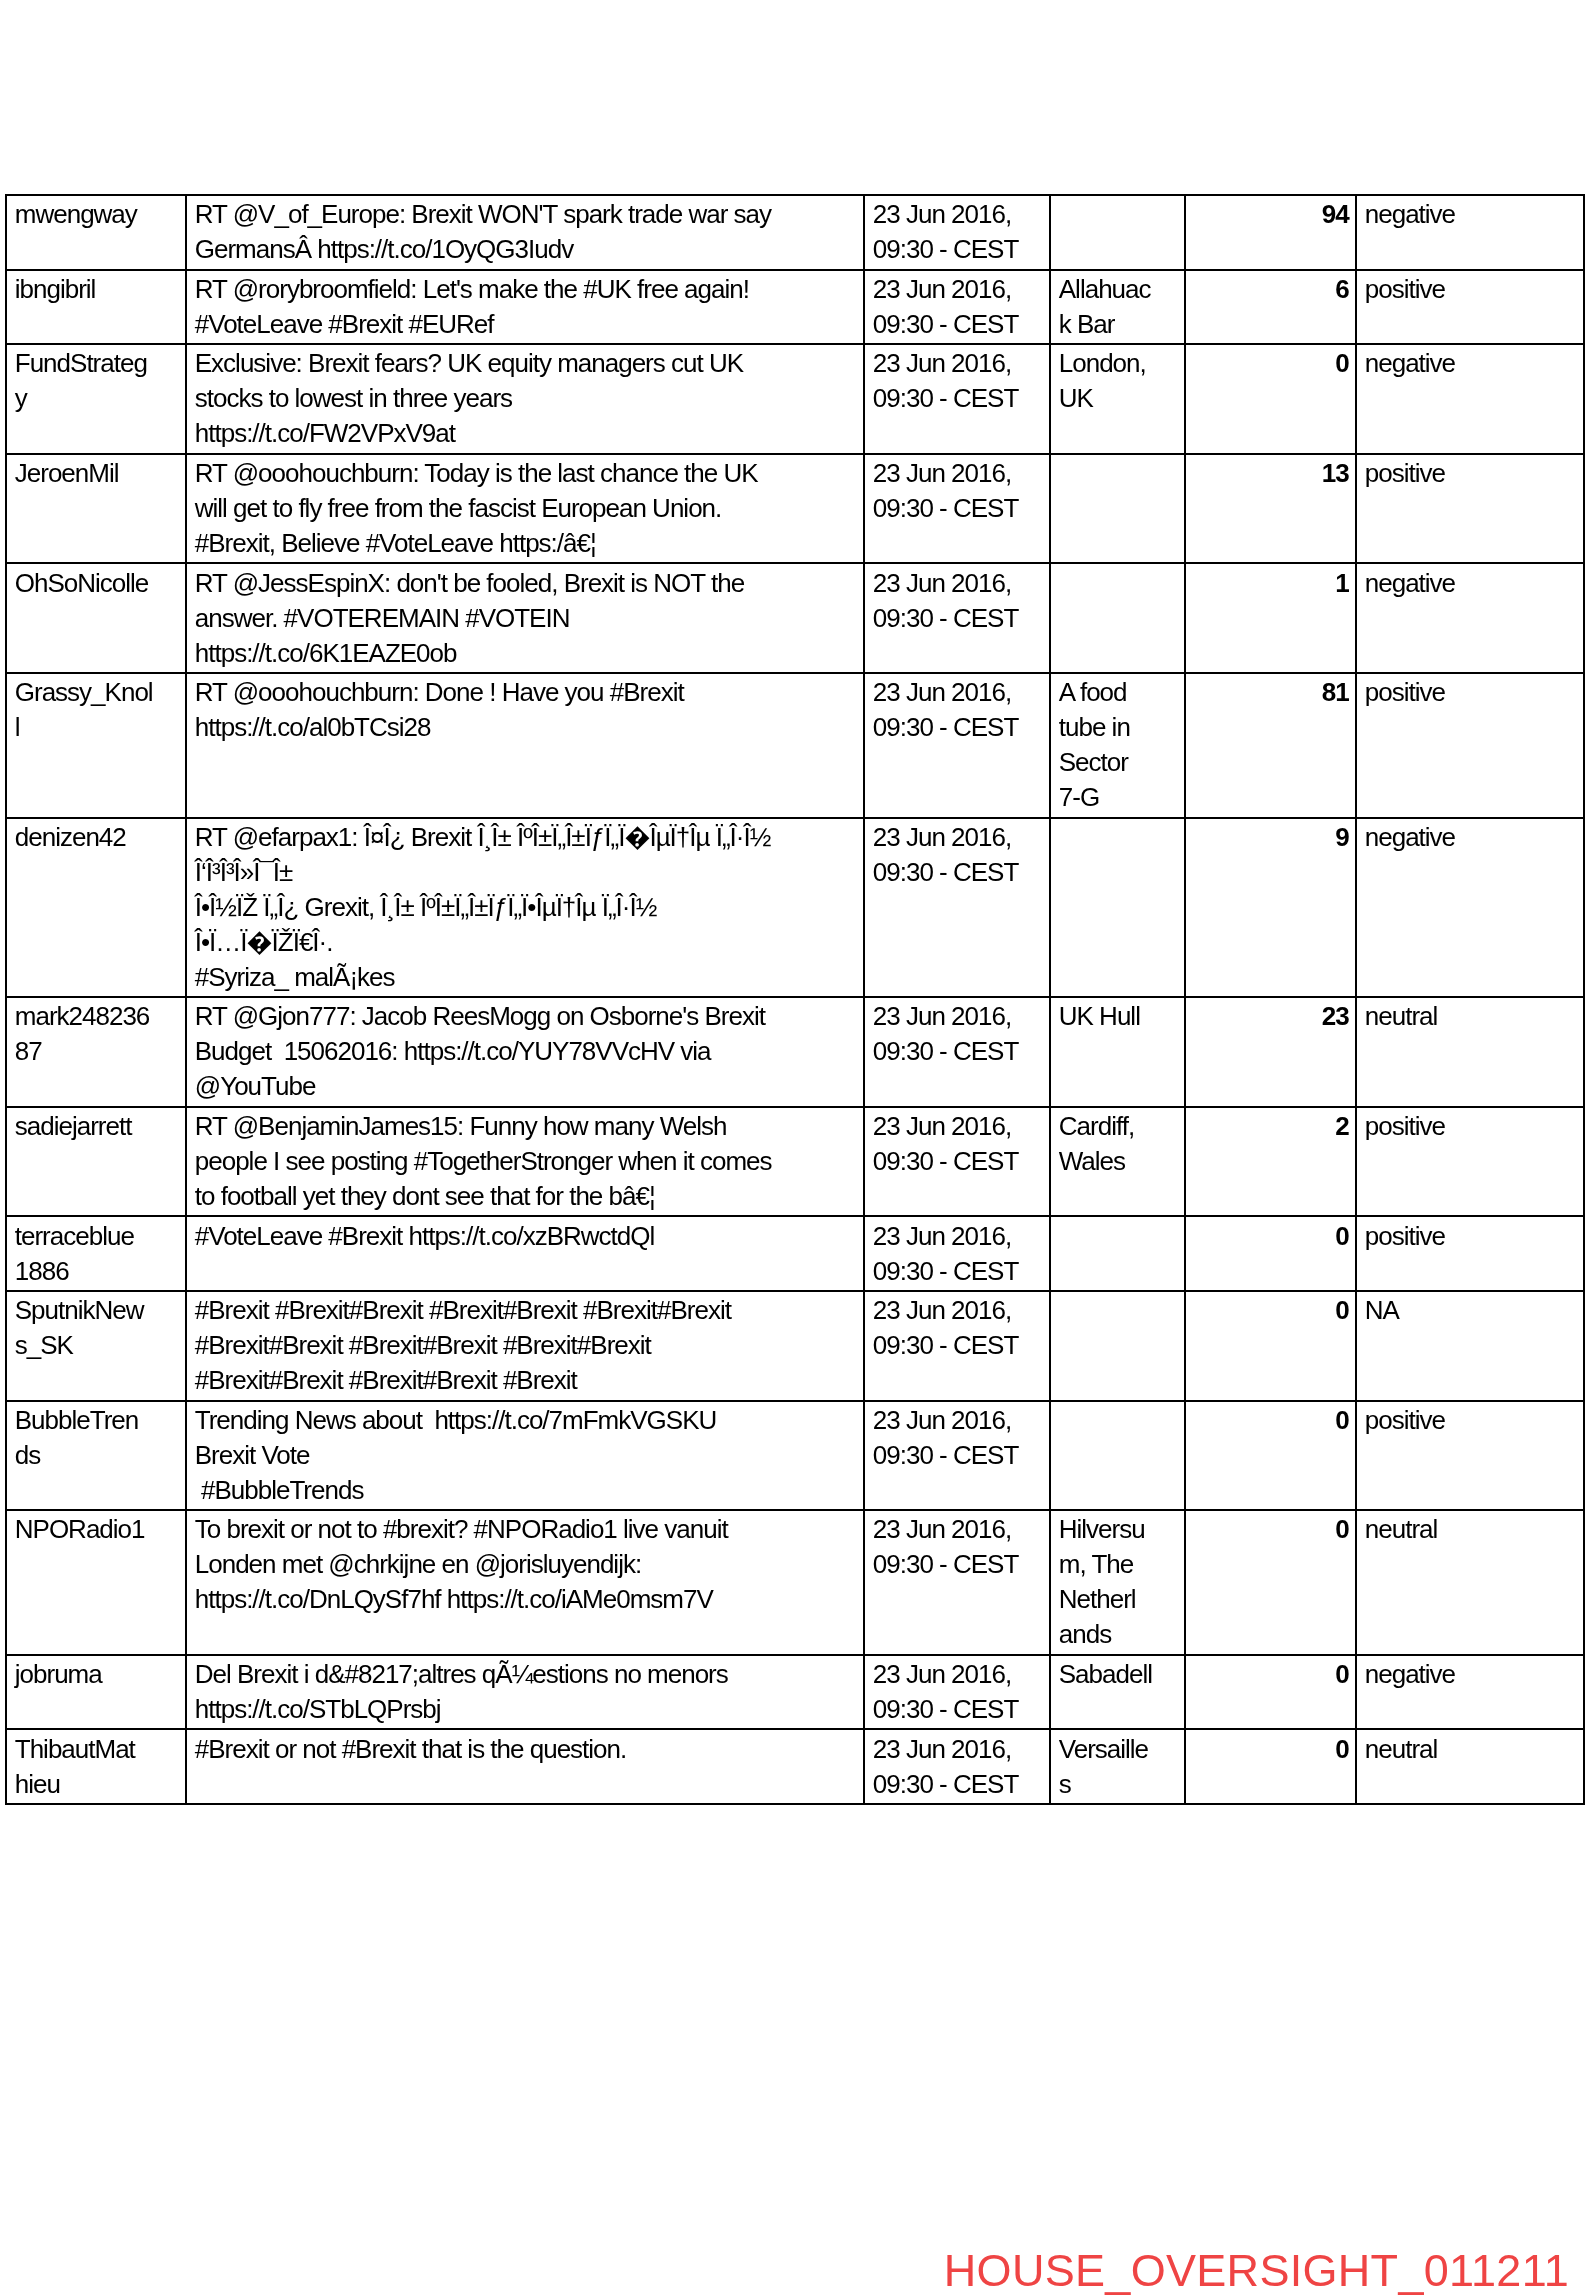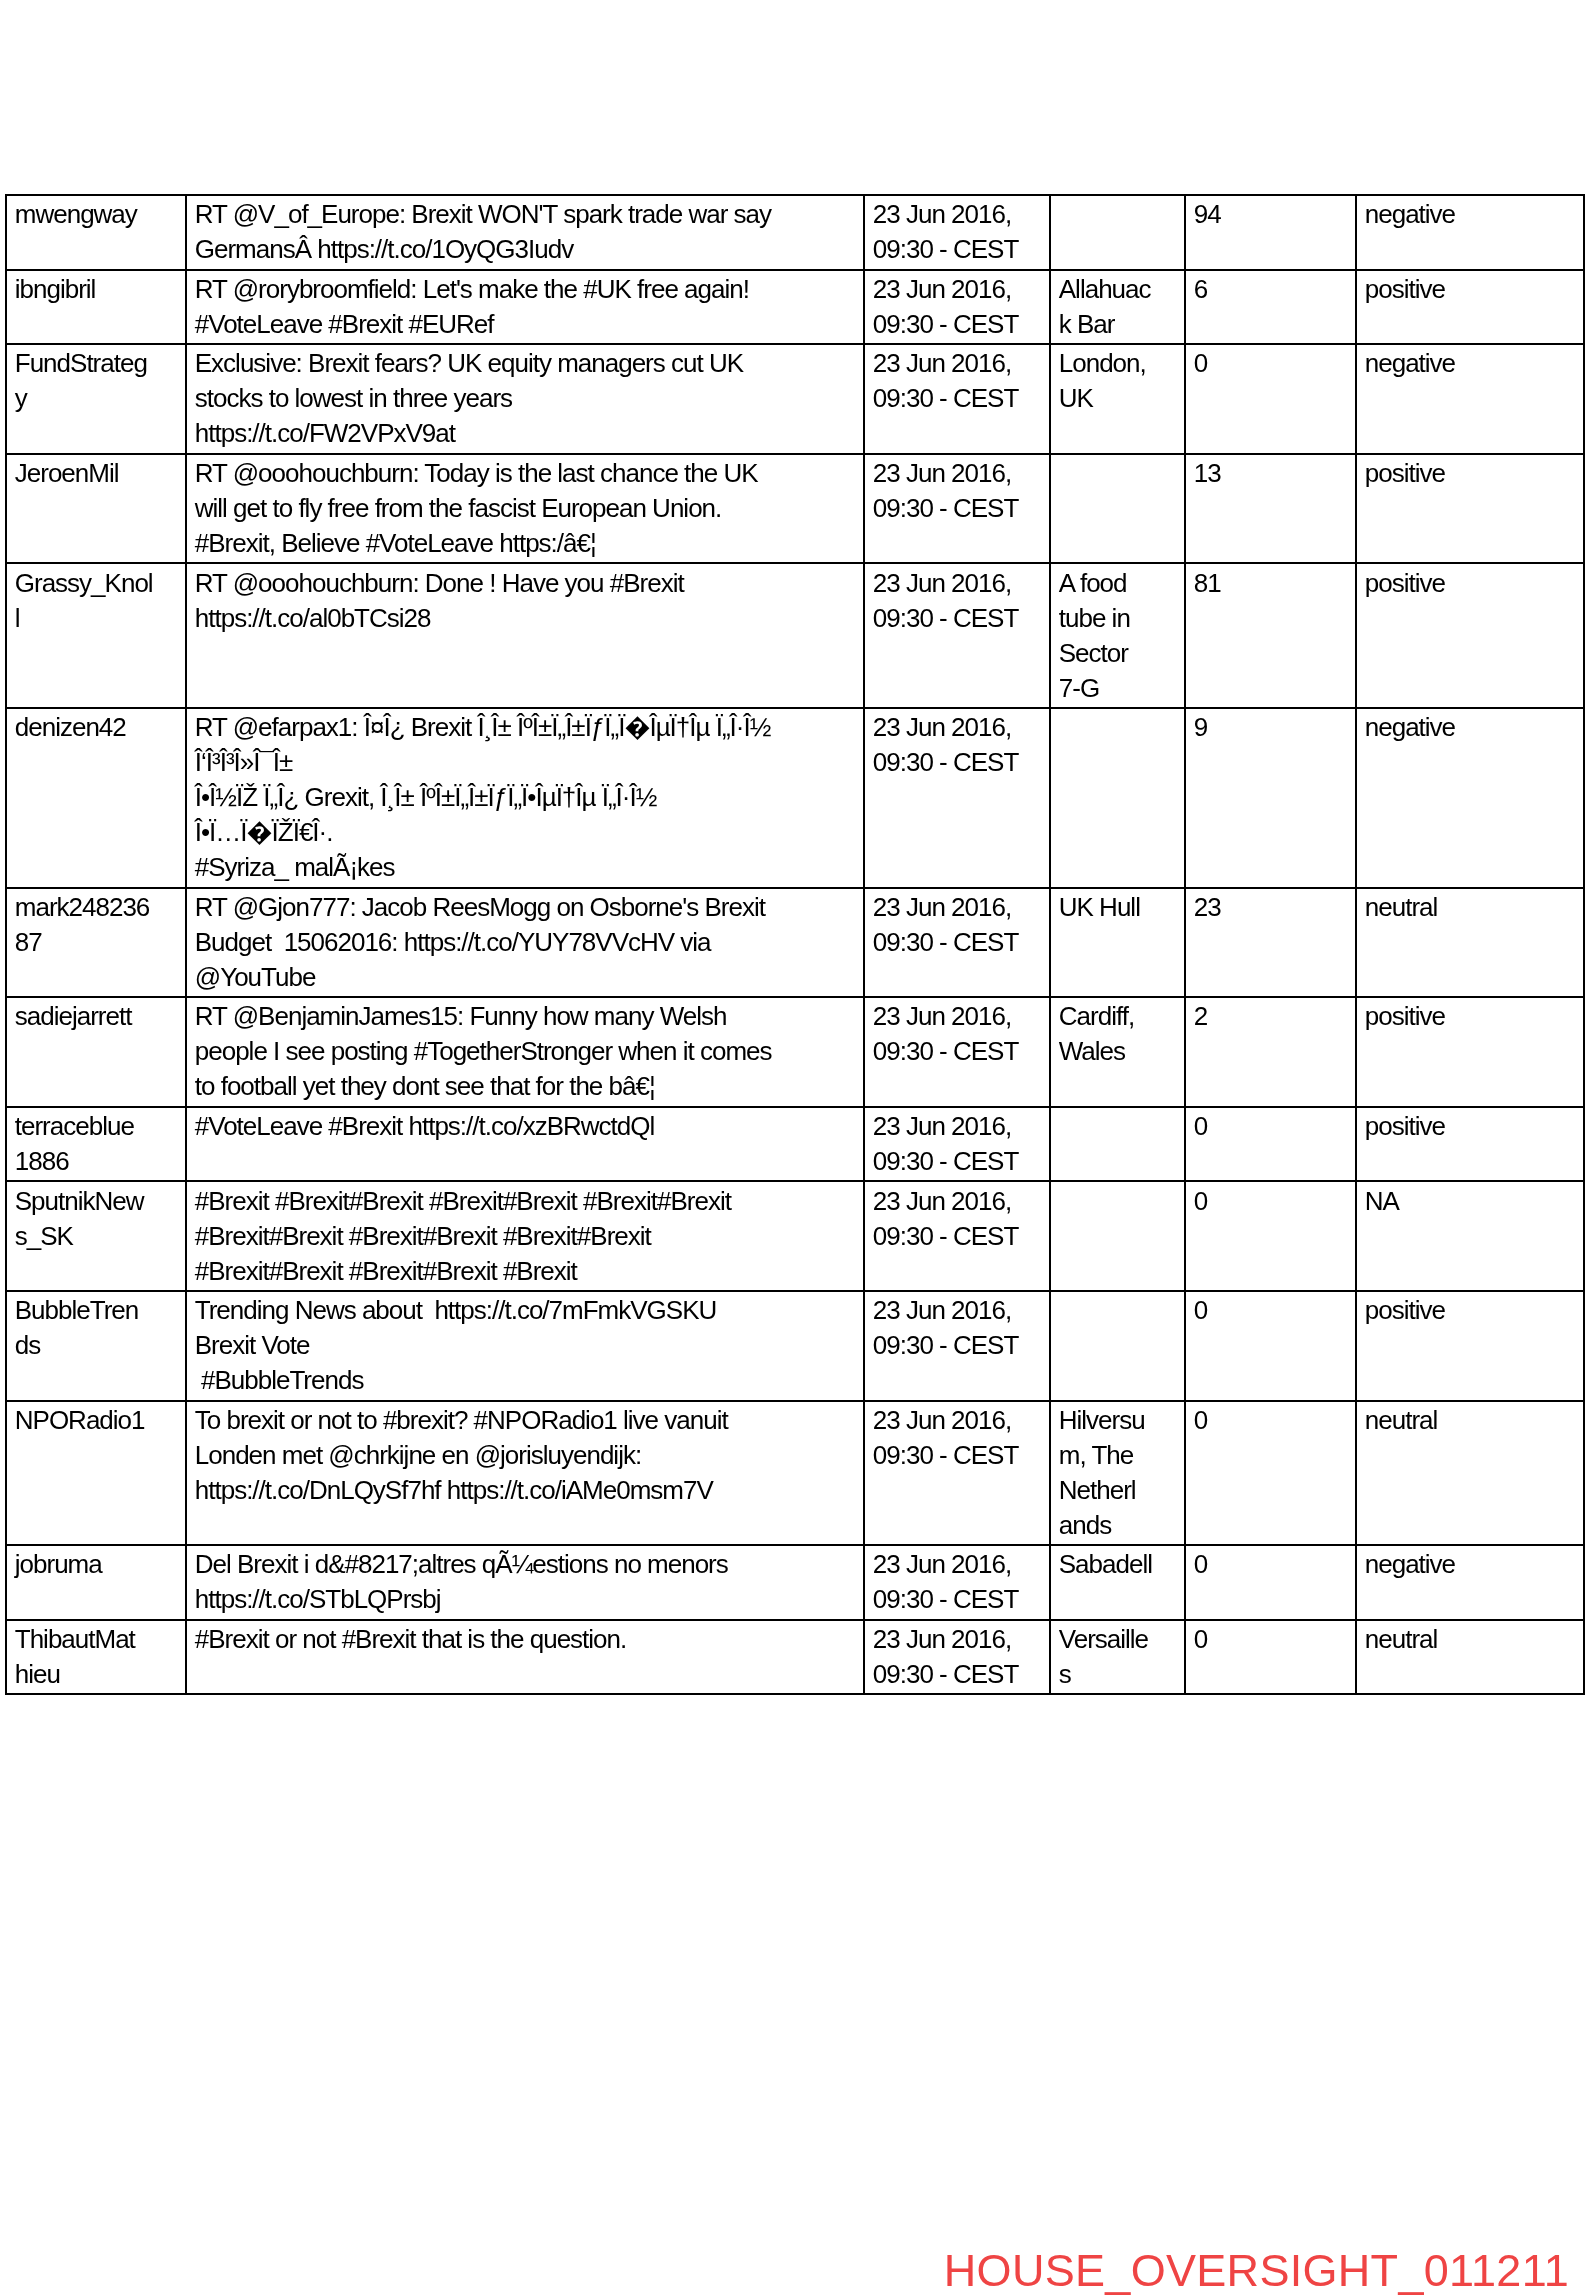--- a/index.html
+++ b/index.html
@@ -27,22 +27,23 @@
     vertical-align: top;
     font-size: 26px;
     line-height: 35px;
     letter-spacing: -1px;
     padding: 1.3px 6.4px 1.3px 7.7px;
     white-space: pre-wrap;
     overflow-wrap: break-word;
     overflow: hidden;
   }
   td.c-count {
-    text-align: left;
+    text-align: right;
     padding-right: 11.6px;
+    font-weight: bold;
   }
   .stamp {
     position: absolute;
     top: 2245px;
     right: 23px;
     font-size: 45px;
     letter-spacing: 0.3px;
     color: #ef4444;
   }
 </style>
@@ -102,20 +103,31 @@
     <td class="c-tweet">RT @ooohouchburn: Today is the last chance the UK
 will get to fly free from the fascist European Union.
 #Brexit, Believe #VoteLeave https:/â€¦</td>
     <td class="c-date">23 Jun 2016,
 09:30 - CEST</td>
     <td class="c-loc"></td>
     <td class="c-count">13</td>
     <td class="c-sent">positive</td>
   </tr>
 
+  <tr>
+    <td class="c-user">OhSoNicolle</td>
+    <td class="c-tweet">RT @JessEspinX: don't be fooled, Brexit is NOT the
+answer. #VOTEREMAIN #VOTEIN
+https://t.co/6K1EAZE0ob</td>
+    <td class="c-date">23 Jun 2016,
+09:30 - CEST</td>
+    <td class="c-loc"></td>
+    <td class="c-count">1</td>
+    <td class="c-sent">negative</td>
+  </tr>
 
   <tr>
     <td class="c-user">Grassy_Knol
 l</td>
     <td class="c-tweet">RT @ooohouchburn: Done ! Have you #Brexit
 https://t.co/al0bTCsi28</td>
     <td class="c-date">23 Jun 2016,
 09:30 - CEST</td>
     <td class="c-loc">A food
 tube in

